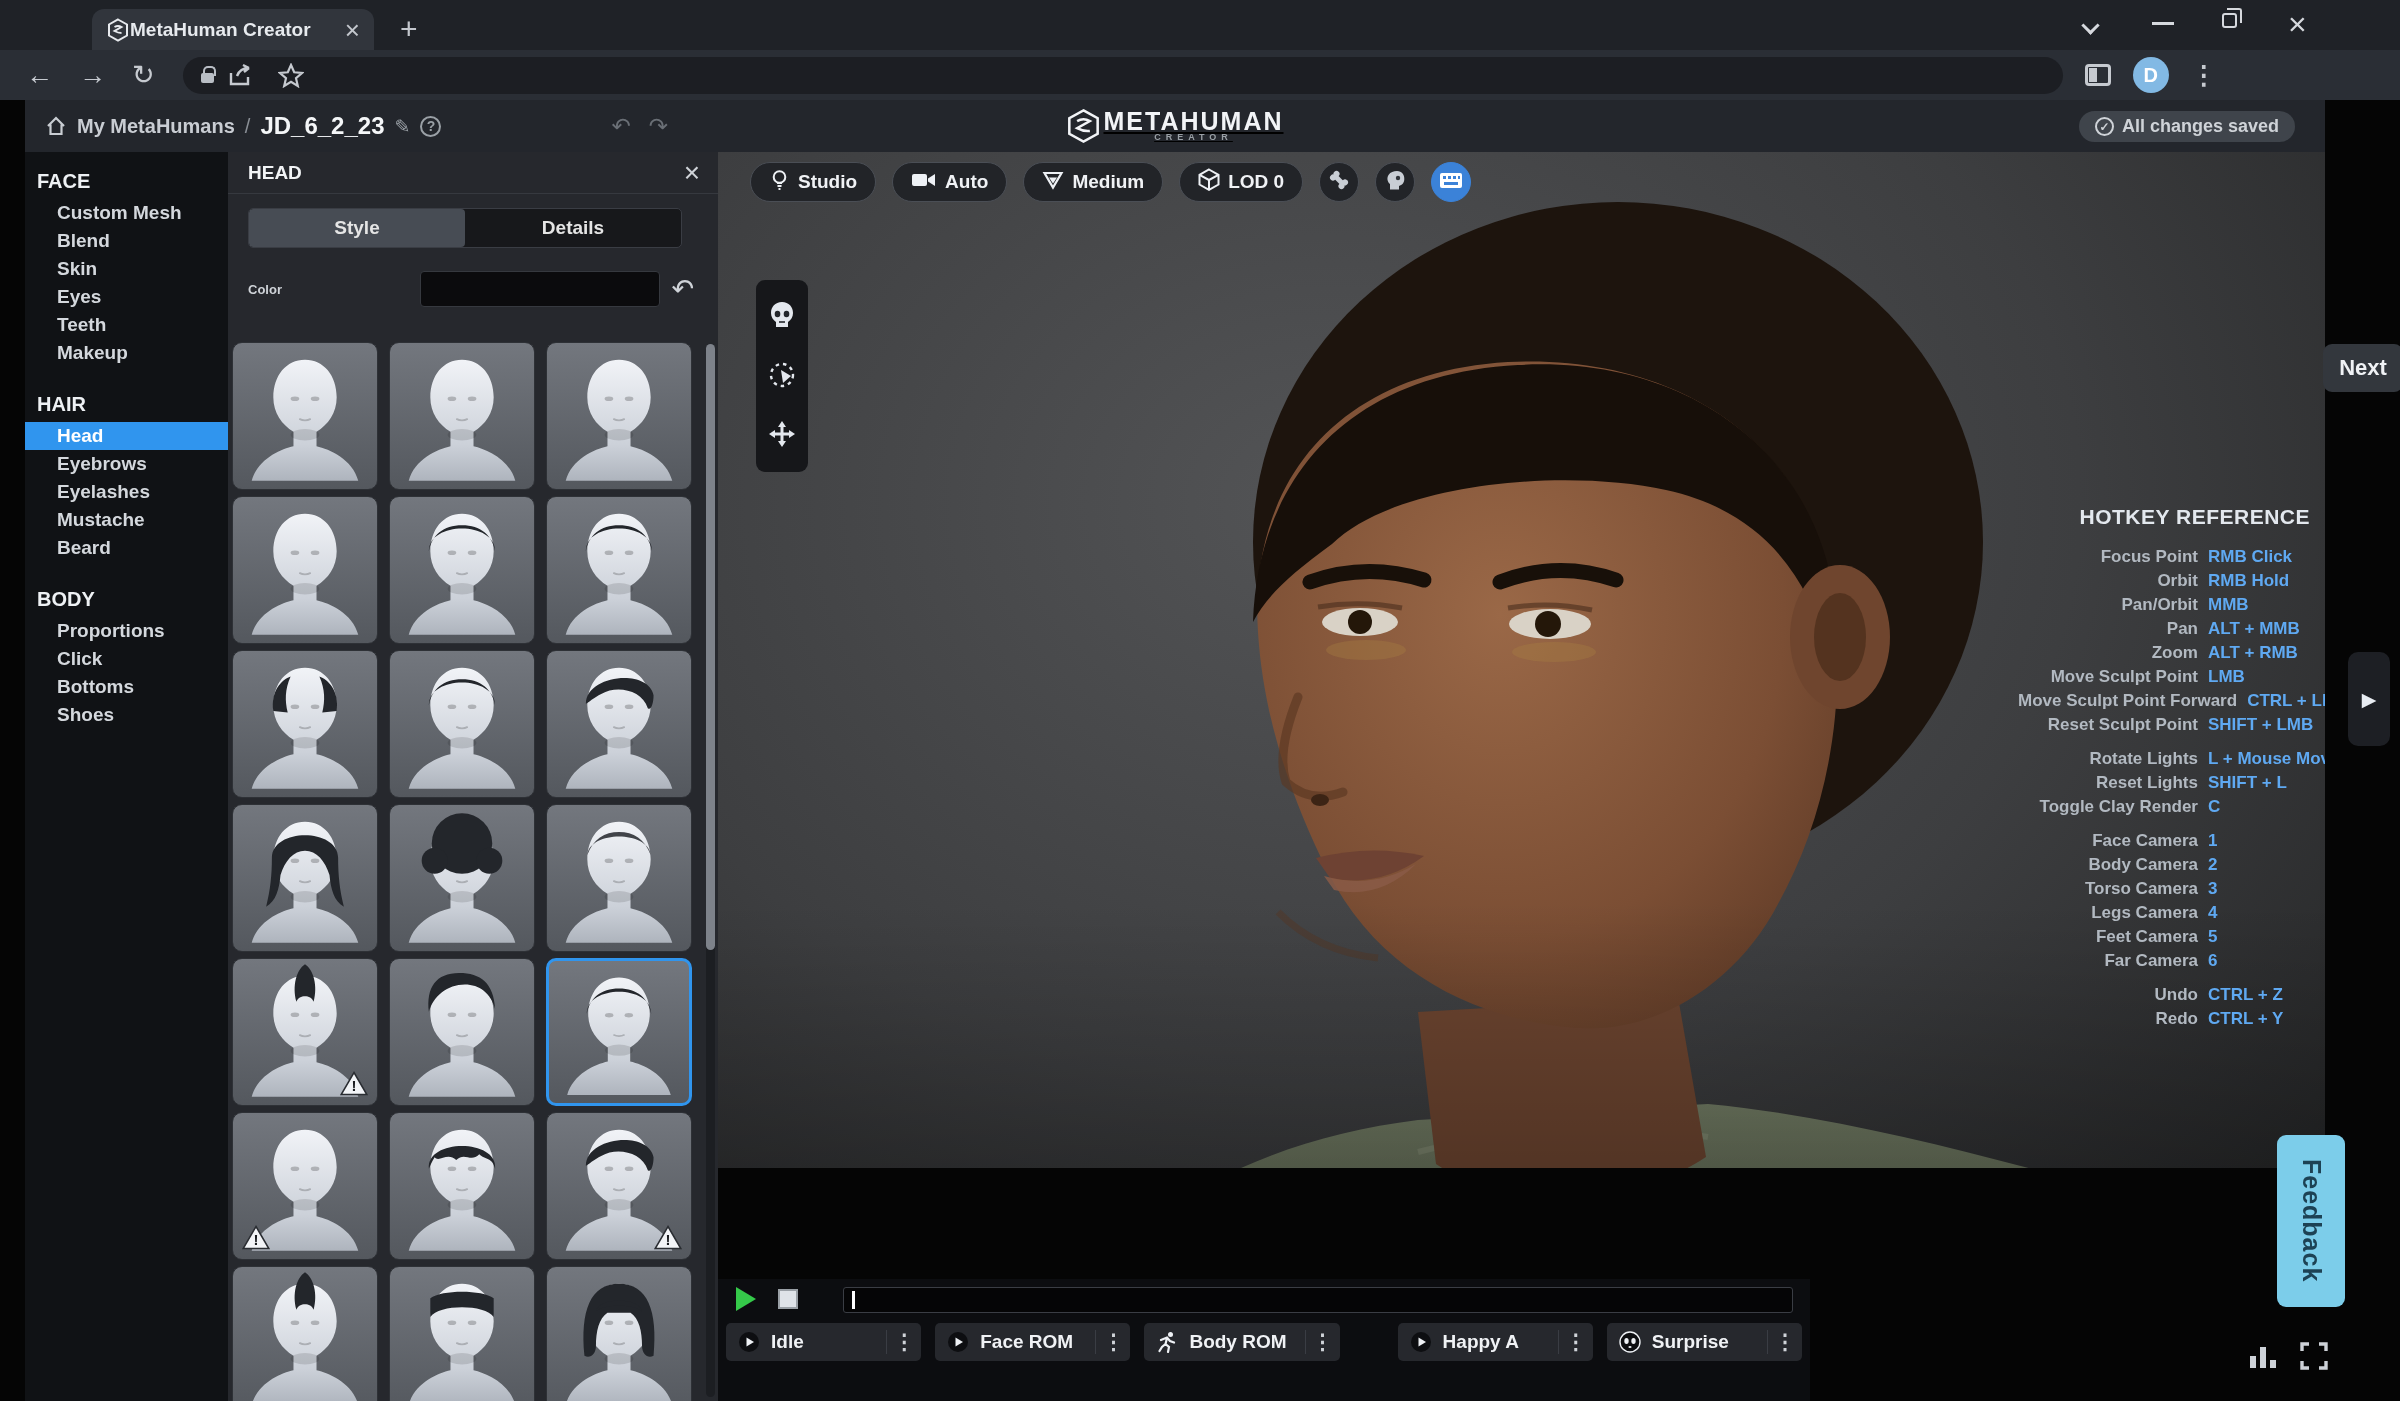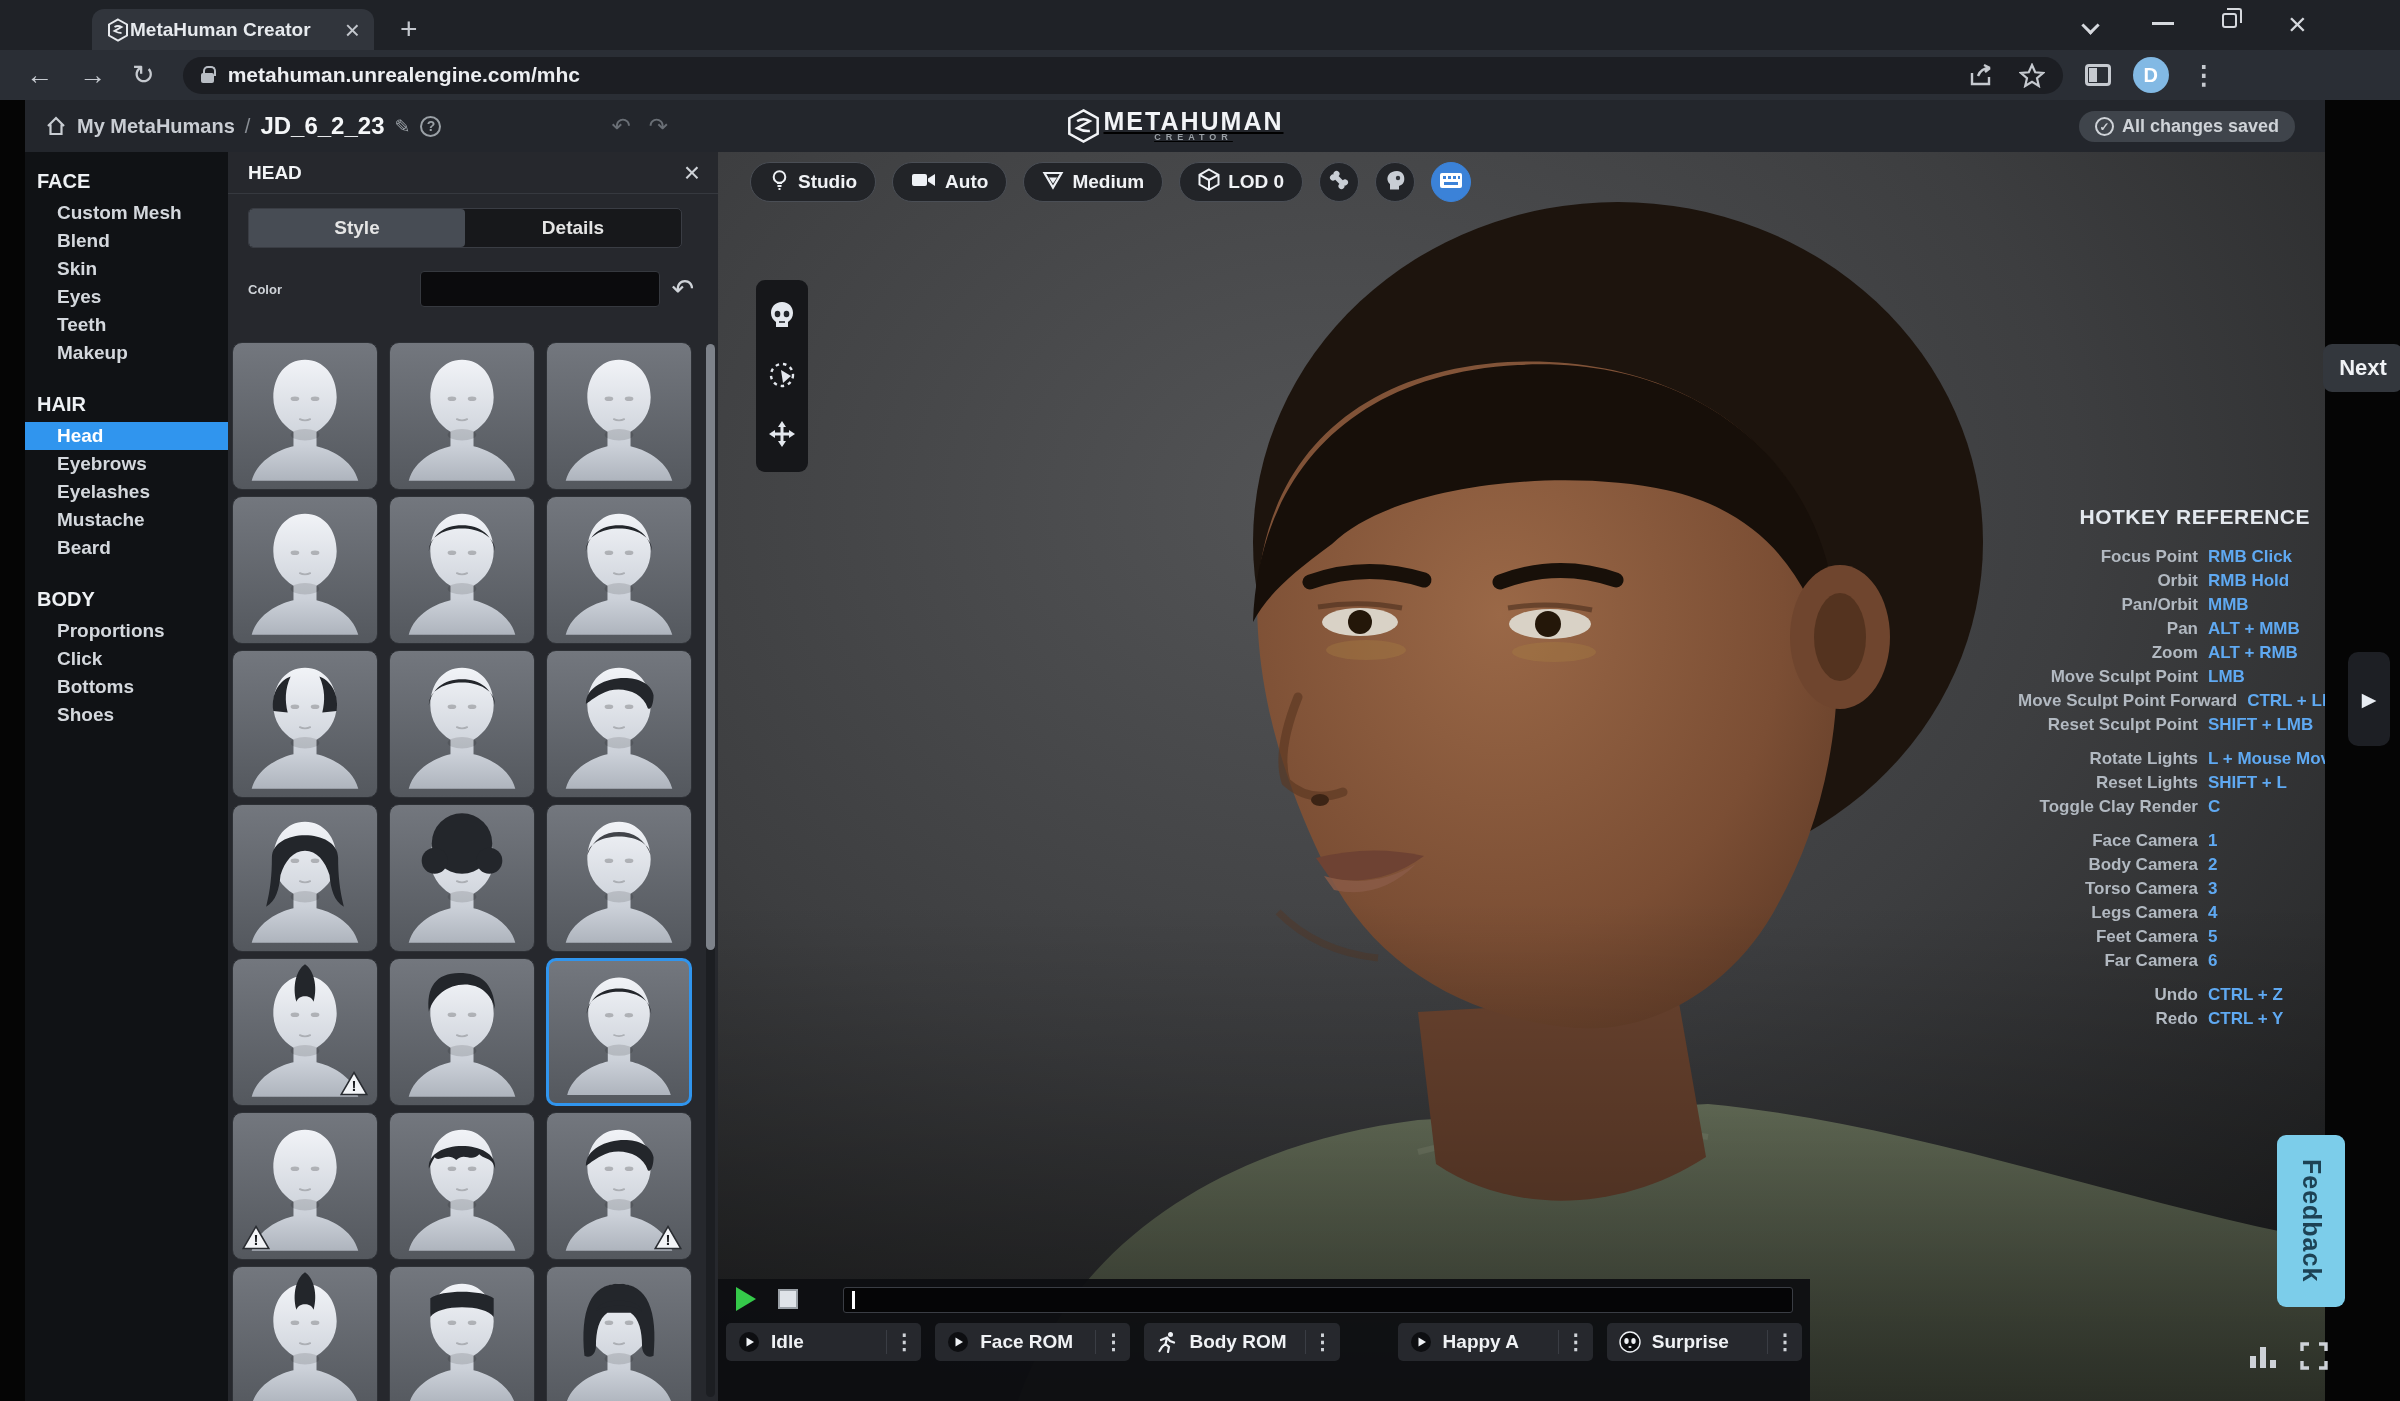--- a/index.html
+++ b/index.html
@@ -73,21 +73,21 @@
   #thumb-grid { position:absolute; left:4px; top:190px; width:458px; display:grid; grid-template-columns:repeat(3,146px); grid-auto-rows:148px; gap:6px 11px; }
   .thumb { position:relative; background:linear-gradient(#73777e,#54585e); border:1px solid #2e3136; border-radius:10px; overflow:hidden; }
   .thumb.selected { border:3px solid var(--accent); }
   .thumb svg { width:100%; height:100%; display:block; }
   .warn { position:absolute; width:28px; height:25px; }
   .warn.br { right:9px; bottom:9px; } .warn.bl { left:9px; bottom:9px; }
   #grid-scrollbar { position:absolute; right:3px; top:192px; bottom:4px; width:9px; background:#1c1e22; border-radius:5px; }
   #grid-thumbtrack { position:absolute; left:0; top:0; width:9px; height:606px; background:#7d828a; border-radius:5px; }
 
   
-  #viewport { left:718px; top:152px; width:1607px; height:1249px; background:#37383a; overflow:hidden; }
+  #viewport { left:718px; top:152px; width:1607px; height:1016px; background:#37383a; overflow:hidden; }
   #vp-toolbar { position:absolute; left:32px; top:10px; display:flex; gap:16px; align-items:center; z-index:4; }
   .vp-pill { height:40px; background:#222428; border:1.5px solid #4a4e55; border-radius:20px; display:flex; align-items:center; gap:8px; padding:0 18px; color:#f0f2f5; font-size:19px; font-weight:700; }
   .vp-round { width:40px; height:40px; border-radius:50%; background:#222428; border:1.5px solid #4a4e55; display:flex; align-items:center; justify-content:center; }
   .vp-round.active { background:var(--selblue); border-color:var(--selblue); }
   #side-tools { position:absolute; left:38px; top:128px; width:52px; background:rgba(18,19,23,.92); border-radius:9px; display:flex; flex-direction:column; align-items:center; gap:26px; padding:20px 0; z-index:4; }
 
   
   #hotkeys { position:absolute; left:1300px; top:353px; width:292px; z-index:4; }
   #hk-title { color:#e3e8ee; font-size:21px; font-weight:700; text-align:right; letter-spacing:.5px; margin-bottom:18px; }
   .hk-group { margin-bottom:14px; }
@@ -138,21 +138,20 @@
     <div id="win-restore" class="abs"></div>
     <div id="win-close" class="abs win-ctl">×</div>
   </div>
 
   <div id="navbar" class="abs">
     <span class="nav-ico">←</span>
     <span class="nav-ico">→</span>
     <span class="nav-ico">↻</span>
     <div id="omnibox">
       <div id="lock"></div>
-      <span id="url">metahuman.unrealengine.com/mhc</span>
       <div class="omni-right">
         <svg width="26" height="24" viewBox="0 0 26 24">
             <path d="M3 10 L3 21 L20 21 L20 14" fill="none" stroke="#c6cad0" stroke-width="2.4"></path>
             <path d="M9 13 Q12 5 21 5 M21 5 L15 2 M21 5 L16 9" fill="none" stroke="#c6cad0" stroke-width="2.4"></path>
           </svg>
         <svg width="26" height="25" viewBox="0 0 26 25">
             <polygon points="13,2 16.2,9.3 24,10 18,15.2 19.8,23 13,18.8 6.2,23 8,15.2 2,10 9.8,9.3" fill="none" stroke="#c6cad0" stroke-width="2.2"></polygon>
           </svg>
       </div>
     </div>

